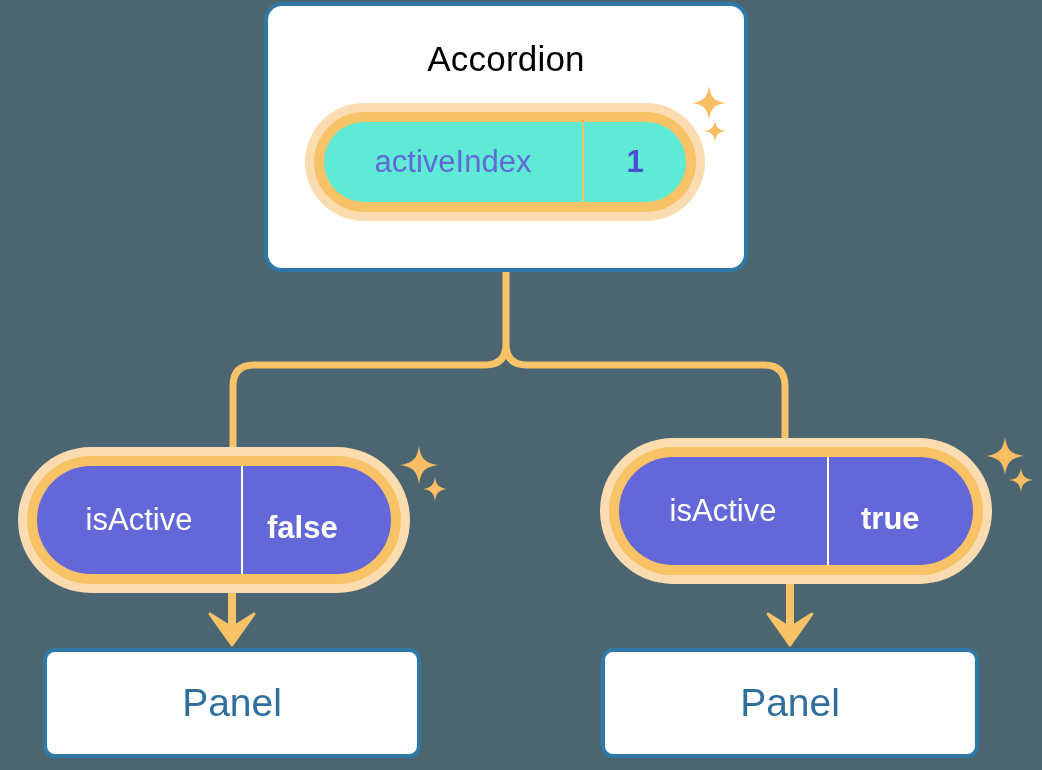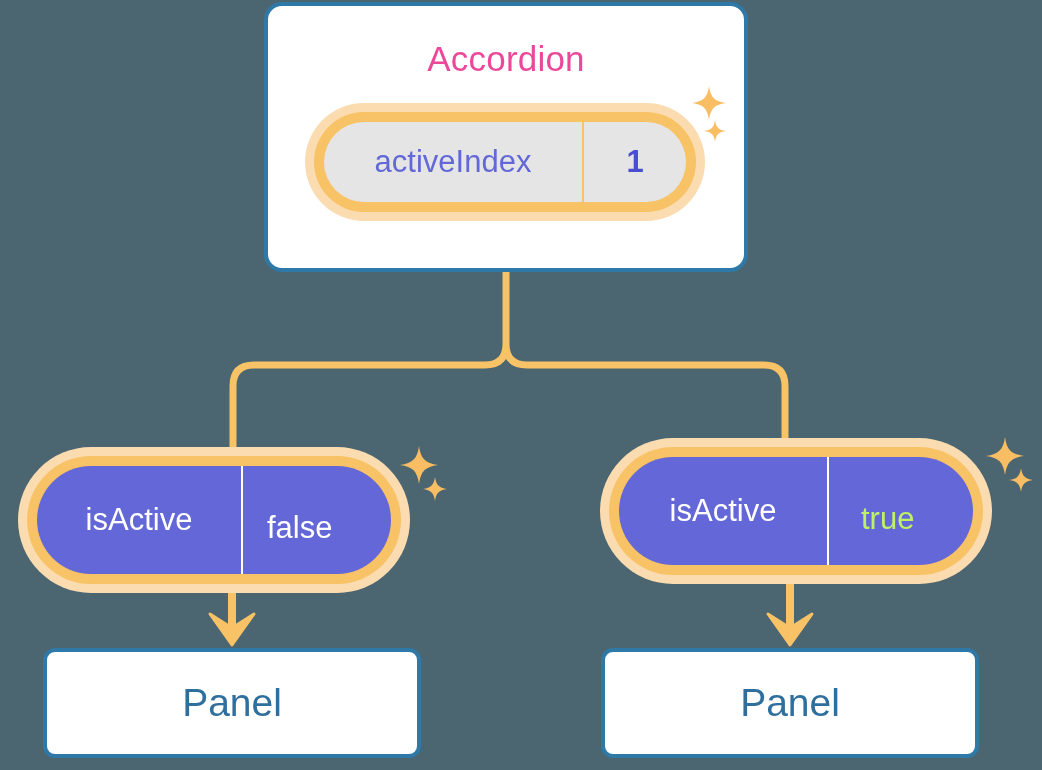--- a/index.html
+++ b/index.html
@@ -105,21 +105,21 @@
 
   .pill-key,
   .pill-val {
     display: flex;
     align-items: center;
     justify-content: center;
     box-sizing: border-box;
   }
 
   
-  .pill-light .pill-inner { background: #e5e5e5; }
+  .pill-light .pill-inner { background: #5eead4; }
   .pill-light .pill-key {
     color: #6268d8;
     font-size: 31px;
     font-weight: 400;
     flex: 0 0 258px;
   }
   .pill-light .pill-val {
     color: #4a4fd0;
     font-size: 31px;
     font-weight: 700;
@@ -132,21 +132,21 @@
   .pill-solid .pill-key {
     color: #ffffff;
     font-size: 31px;
     font-weight: 400;
     flex: 1 1 auto;
     border-right: 2px solid #ffffff;
   }
   .pill-solid .pill-val {
     color: #ffffff;
     font-size: 31px;
-    font-weight: 400;
+    font-weight: 700;
     flex: 0 0 auto;
     padding: 0 26px;
     margin-top: 16px;
   }
 
   #pill-active-index {
     left: 305px;
     top: 103px;
     width: 400px;
     height: 118px;
@@ -242,21 +242,21 @@
       <path d="M 232 645 L 210 614 L 232 628 L 254 614 Z" fill="#f8c266" stroke="#f8c266" stroke-width="3" stroke-linejoin="round"></path>
     </g>
 
     <g>
       <path d="M 790 580 L 790 640" fill="none" stroke="#f8c266" stroke-width="8" stroke-linecap="butt"></path>
       <path d="M 790 645 L 768 614 L 790 628 L 812 614 Z" fill="#f8c266" stroke="#f8c266" stroke-width="3" stroke-linejoin="round"></path>
     </g>
   </svg>
 
   <div class="card" id="accordion-card" style="border-color: rgb(47, 121, 168); background: rgb(255, 255, 255);">
-    <div class="card-title" id="accordion-title" style="color: #ec4899;">Accordion</div>
+    <div class="card-title" id="accordion-title" style="color: #000000;">Accordion</div>
   </div>
 
   <div class="pill-wrap pill-light" id="pill-active-index">
     <div class="pill-glow" style="background: rgb(251, 220, 176);"></div>
     <div class="pill-ring" style="background: rgb(248, 194, 102);"></div>
     <div class="pill-inner">
       <div class="pill-key" style="color: rgb(98, 104, 216);">activeIndex</div>
       <div class="pill-val" style="color: rgb(74, 79, 208); border-left-color: rgb(248, 194, 102);">1</div>
     </div>
   </div>
@@ -294,21 +294,21 @@
 
   <div class="panel-card" id="panel-left" style="border-color: rgb(47, 121, 168); background: rgb(255, 255, 255);">
     <div class="panel-label" style="color: rgb(47, 111, 158);">Panel</div>
   </div>
 
   <div class="pill-wrap pill-solid" id="pill-is-active-right">
     <div class="pill-glow" style="background: rgb(251, 220, 176);"></div>
     <div class="pill-ring" style="background: rgb(248, 194, 102);"></div>
     <div class="pill-inner" style="background: rgb(99, 103, 215);">
       <div class="pill-key" style="color: rgb(255, 255, 255);">isActive</div>
-      <div class="pill-val" style="color: #bef264;">true</div>
+      <div class="pill-val" style="color: #ffffff;">true</div>
     </div>
   </div>
 
   <div class="sparkle" id="sparkle-right-big">
     <svg width="38" height="38" viewBox="0 0 38 38">
       <path d="M19 0 C20.8 12.8 25.2 17.2 38 19 C25.2 20.8 20.8 25.2 19 38 C17.2 25.2 12.8 20.8 0 19 C12.8 17.2 17.2 12.8 19 0 Z" fill="#f9bd63"></path>
     </svg>
   </div>
   <div class="sparkle" id="sparkle-right-small">
     <svg width="24" height="24" viewBox="0 0 24 24">

